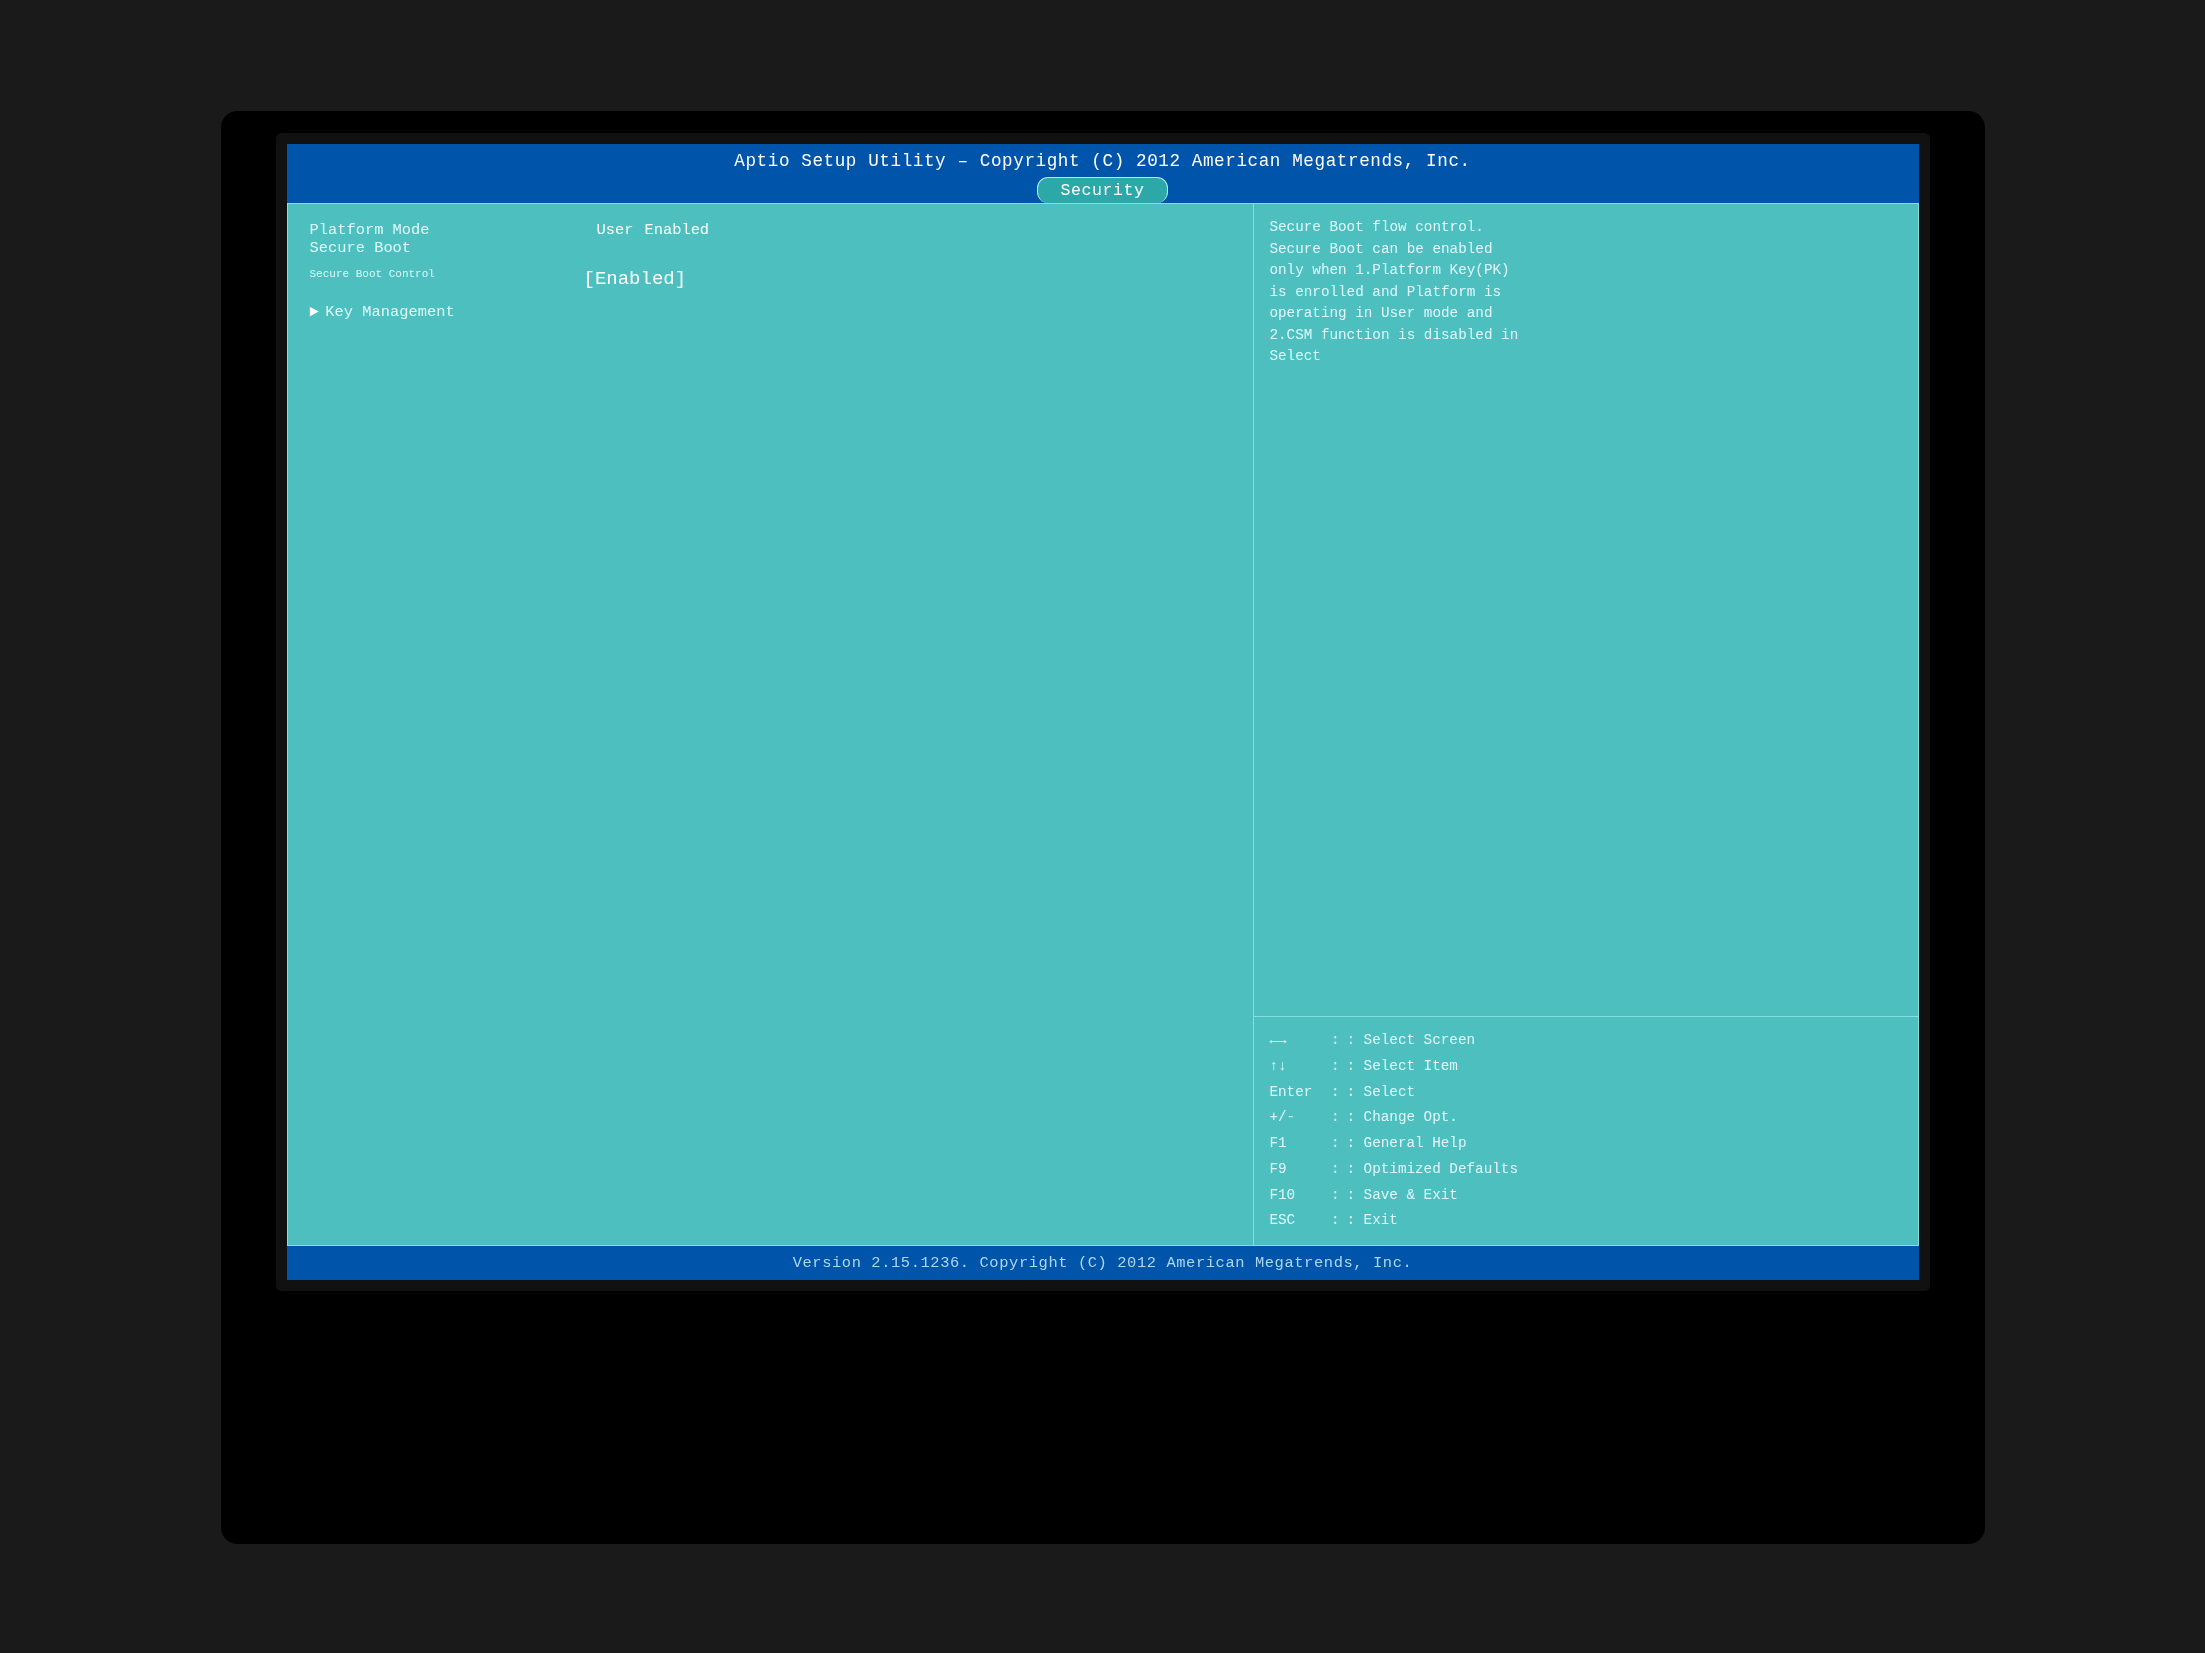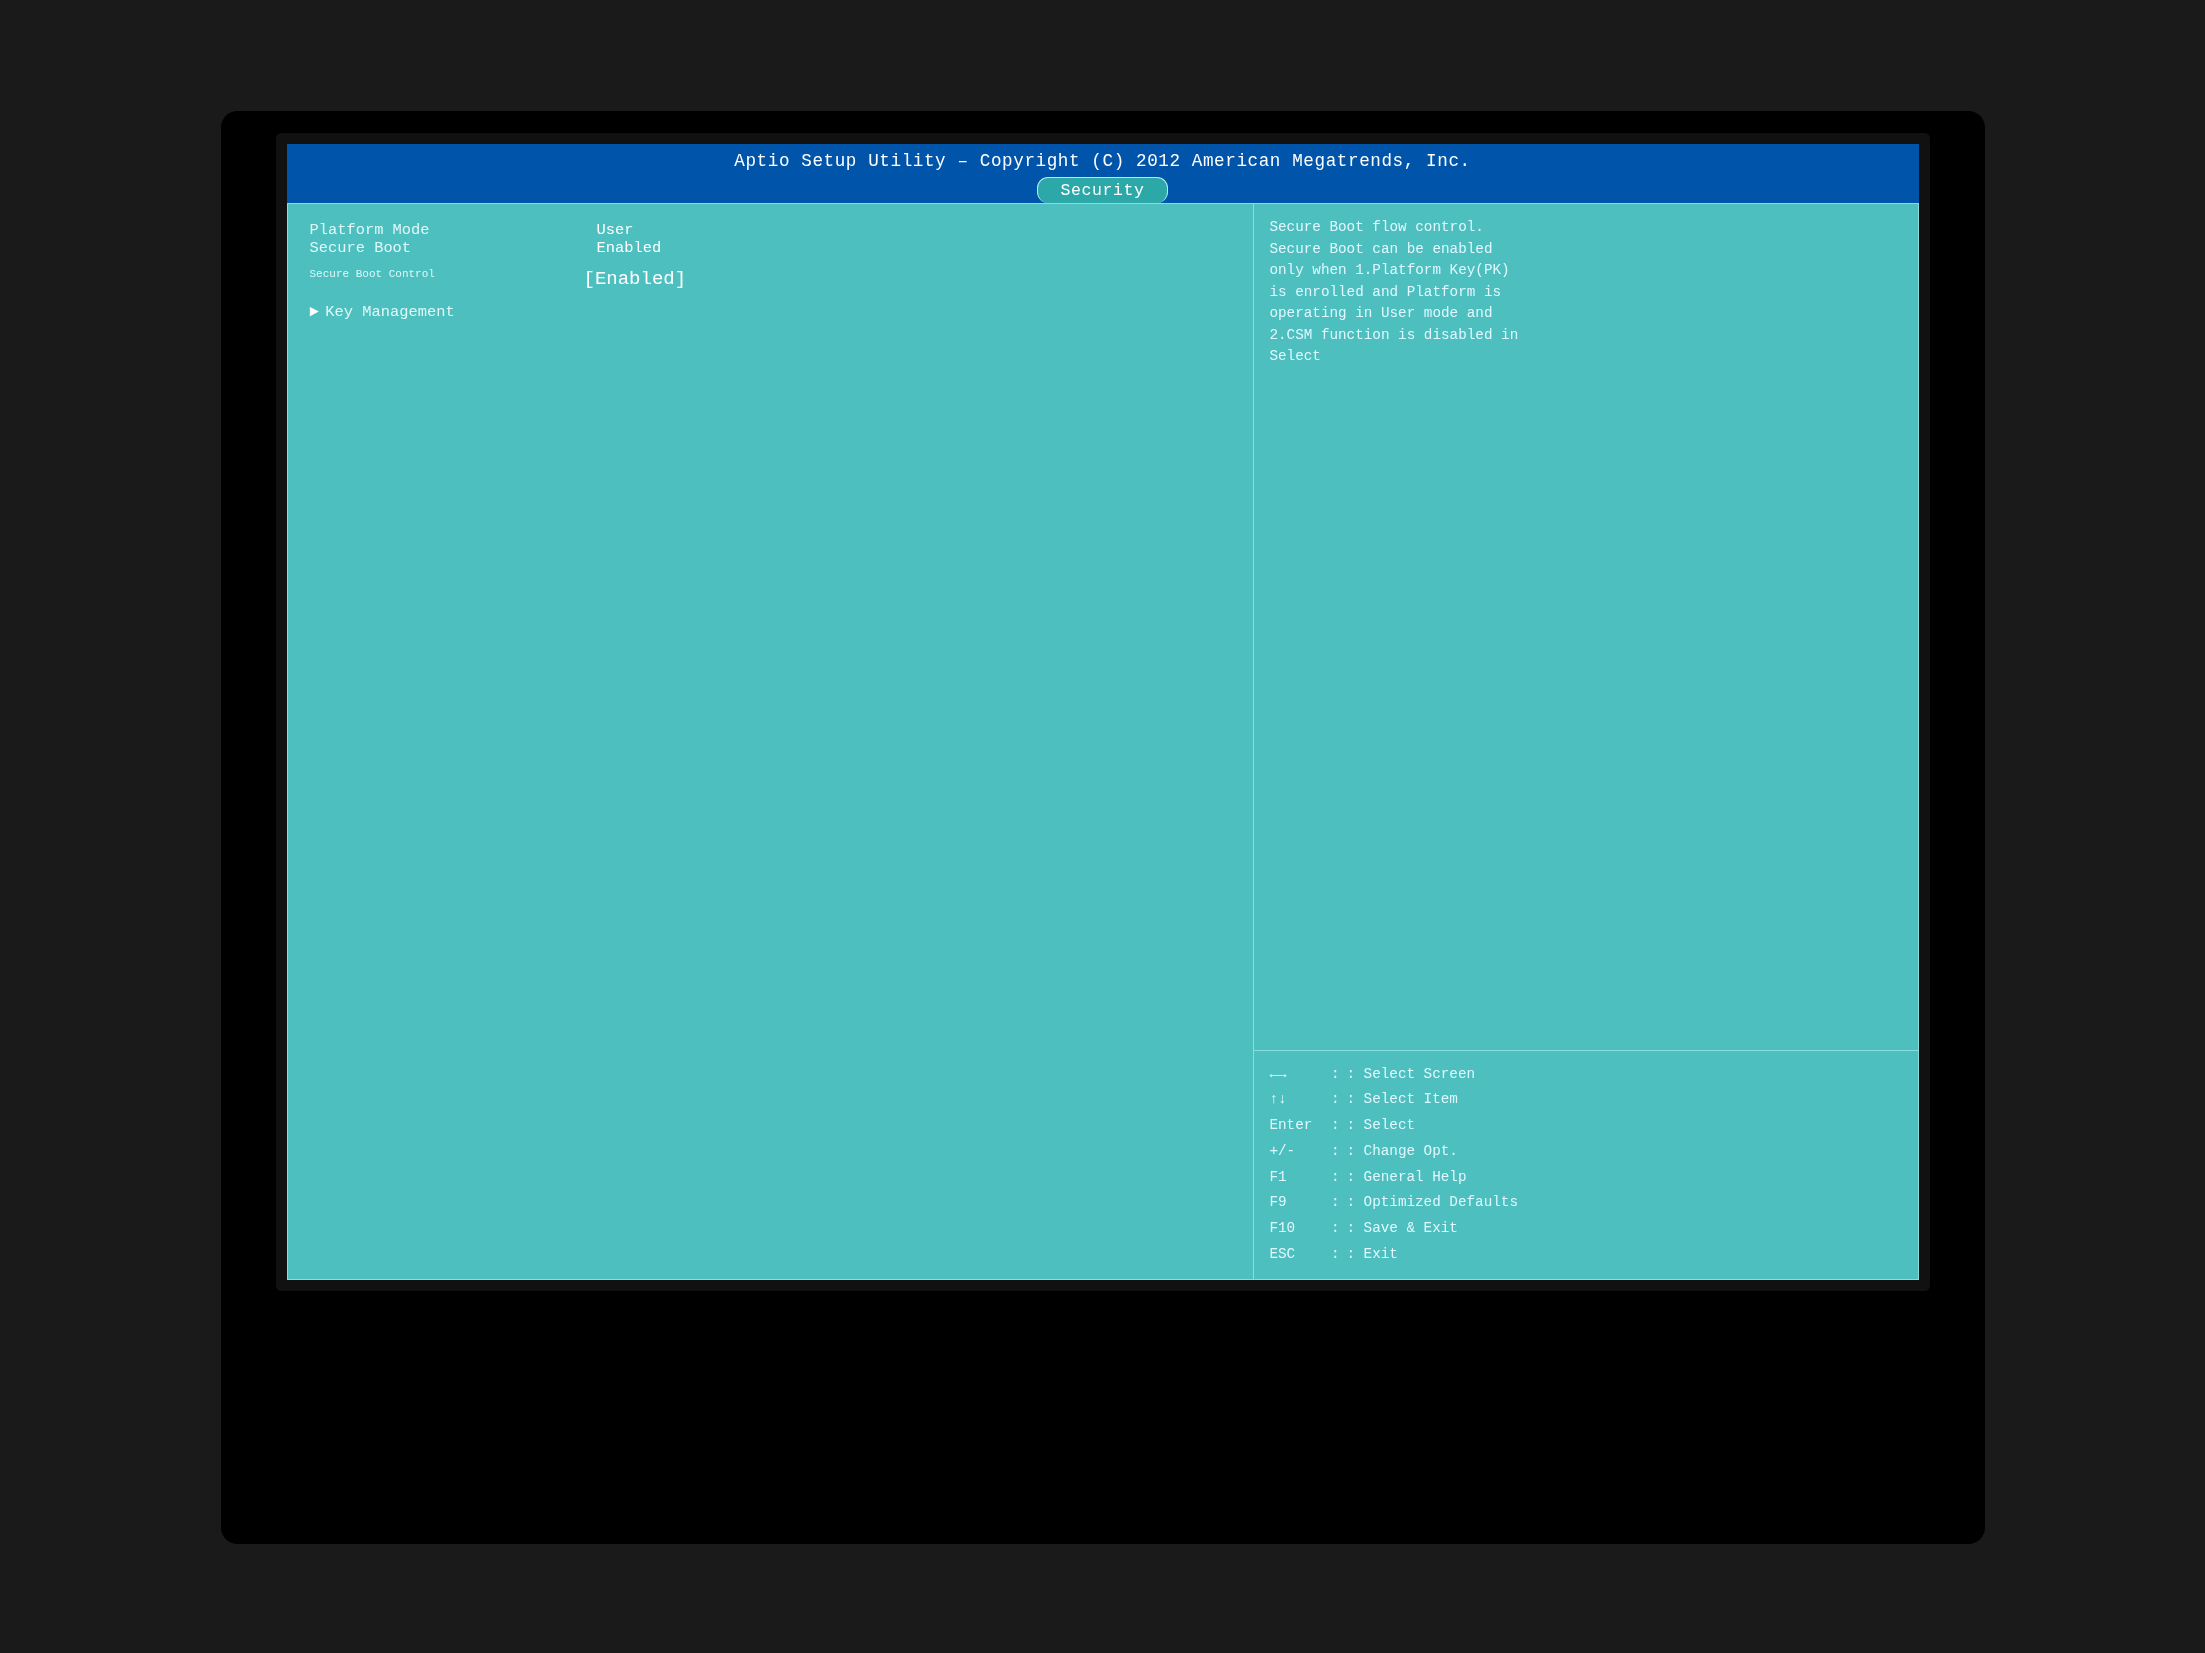--- a/index.html
+++ b/index.html
@@ -230,21 +230,21 @@
     }
 
     
     .stacked-labels {
       display: flex;
       flex-direction: column;
     }
 
     .stacked-values {
       display: flex;
-      flex-direction: column;
+      flex-direction: row;
       margin-left: 11px;
     }
   </style>
 </head>
 <body>
 
 <div class="laptop-body">
   <div class="screen-bezel">
     <div class="screen">
 
@@ -333,18 +333,19 @@
             <div class="legend-row">
               <span class="legend-key">ESC</span>
               <span class="legend-sep">:</span>
               <span class="legend-desc">: Exit</span>
             </div>
           </div>
 
         </div>
       </div>
 
+      <div class="bios-footer">Version 2.15.1236. Copyright (C) 2012 American Megatrends, Inc.</div>
 
     </div>
   </div>
 
 </div>
 
 
 </body></html>

